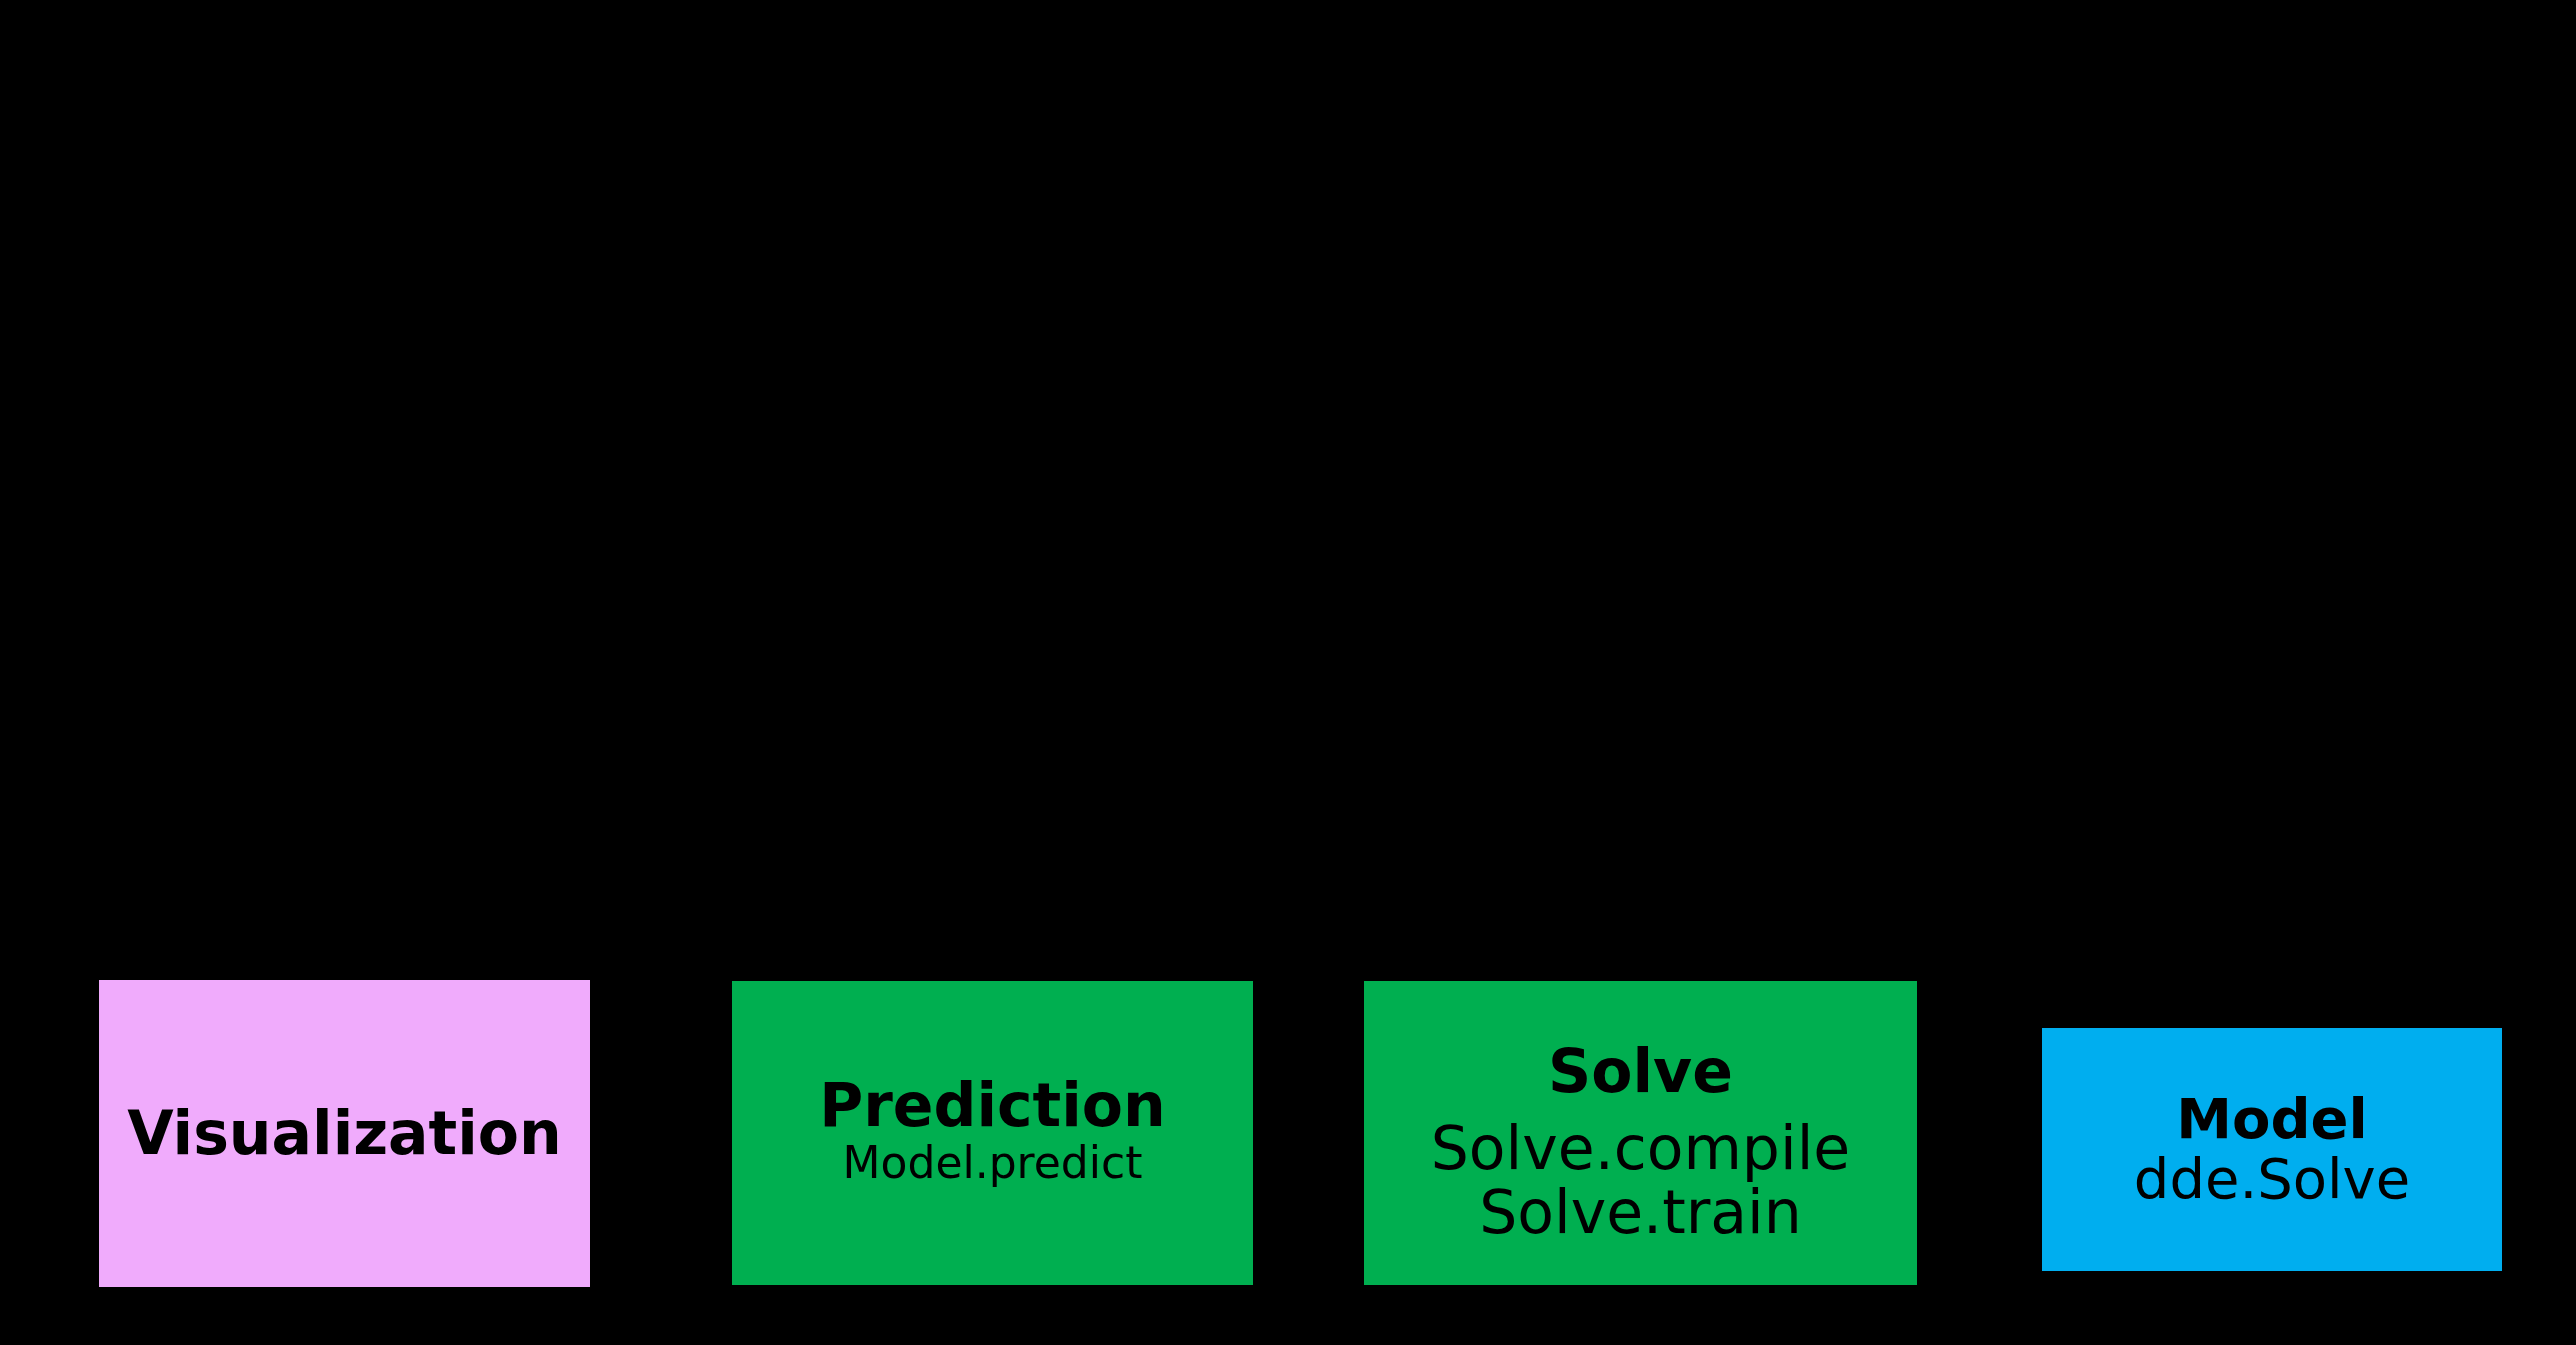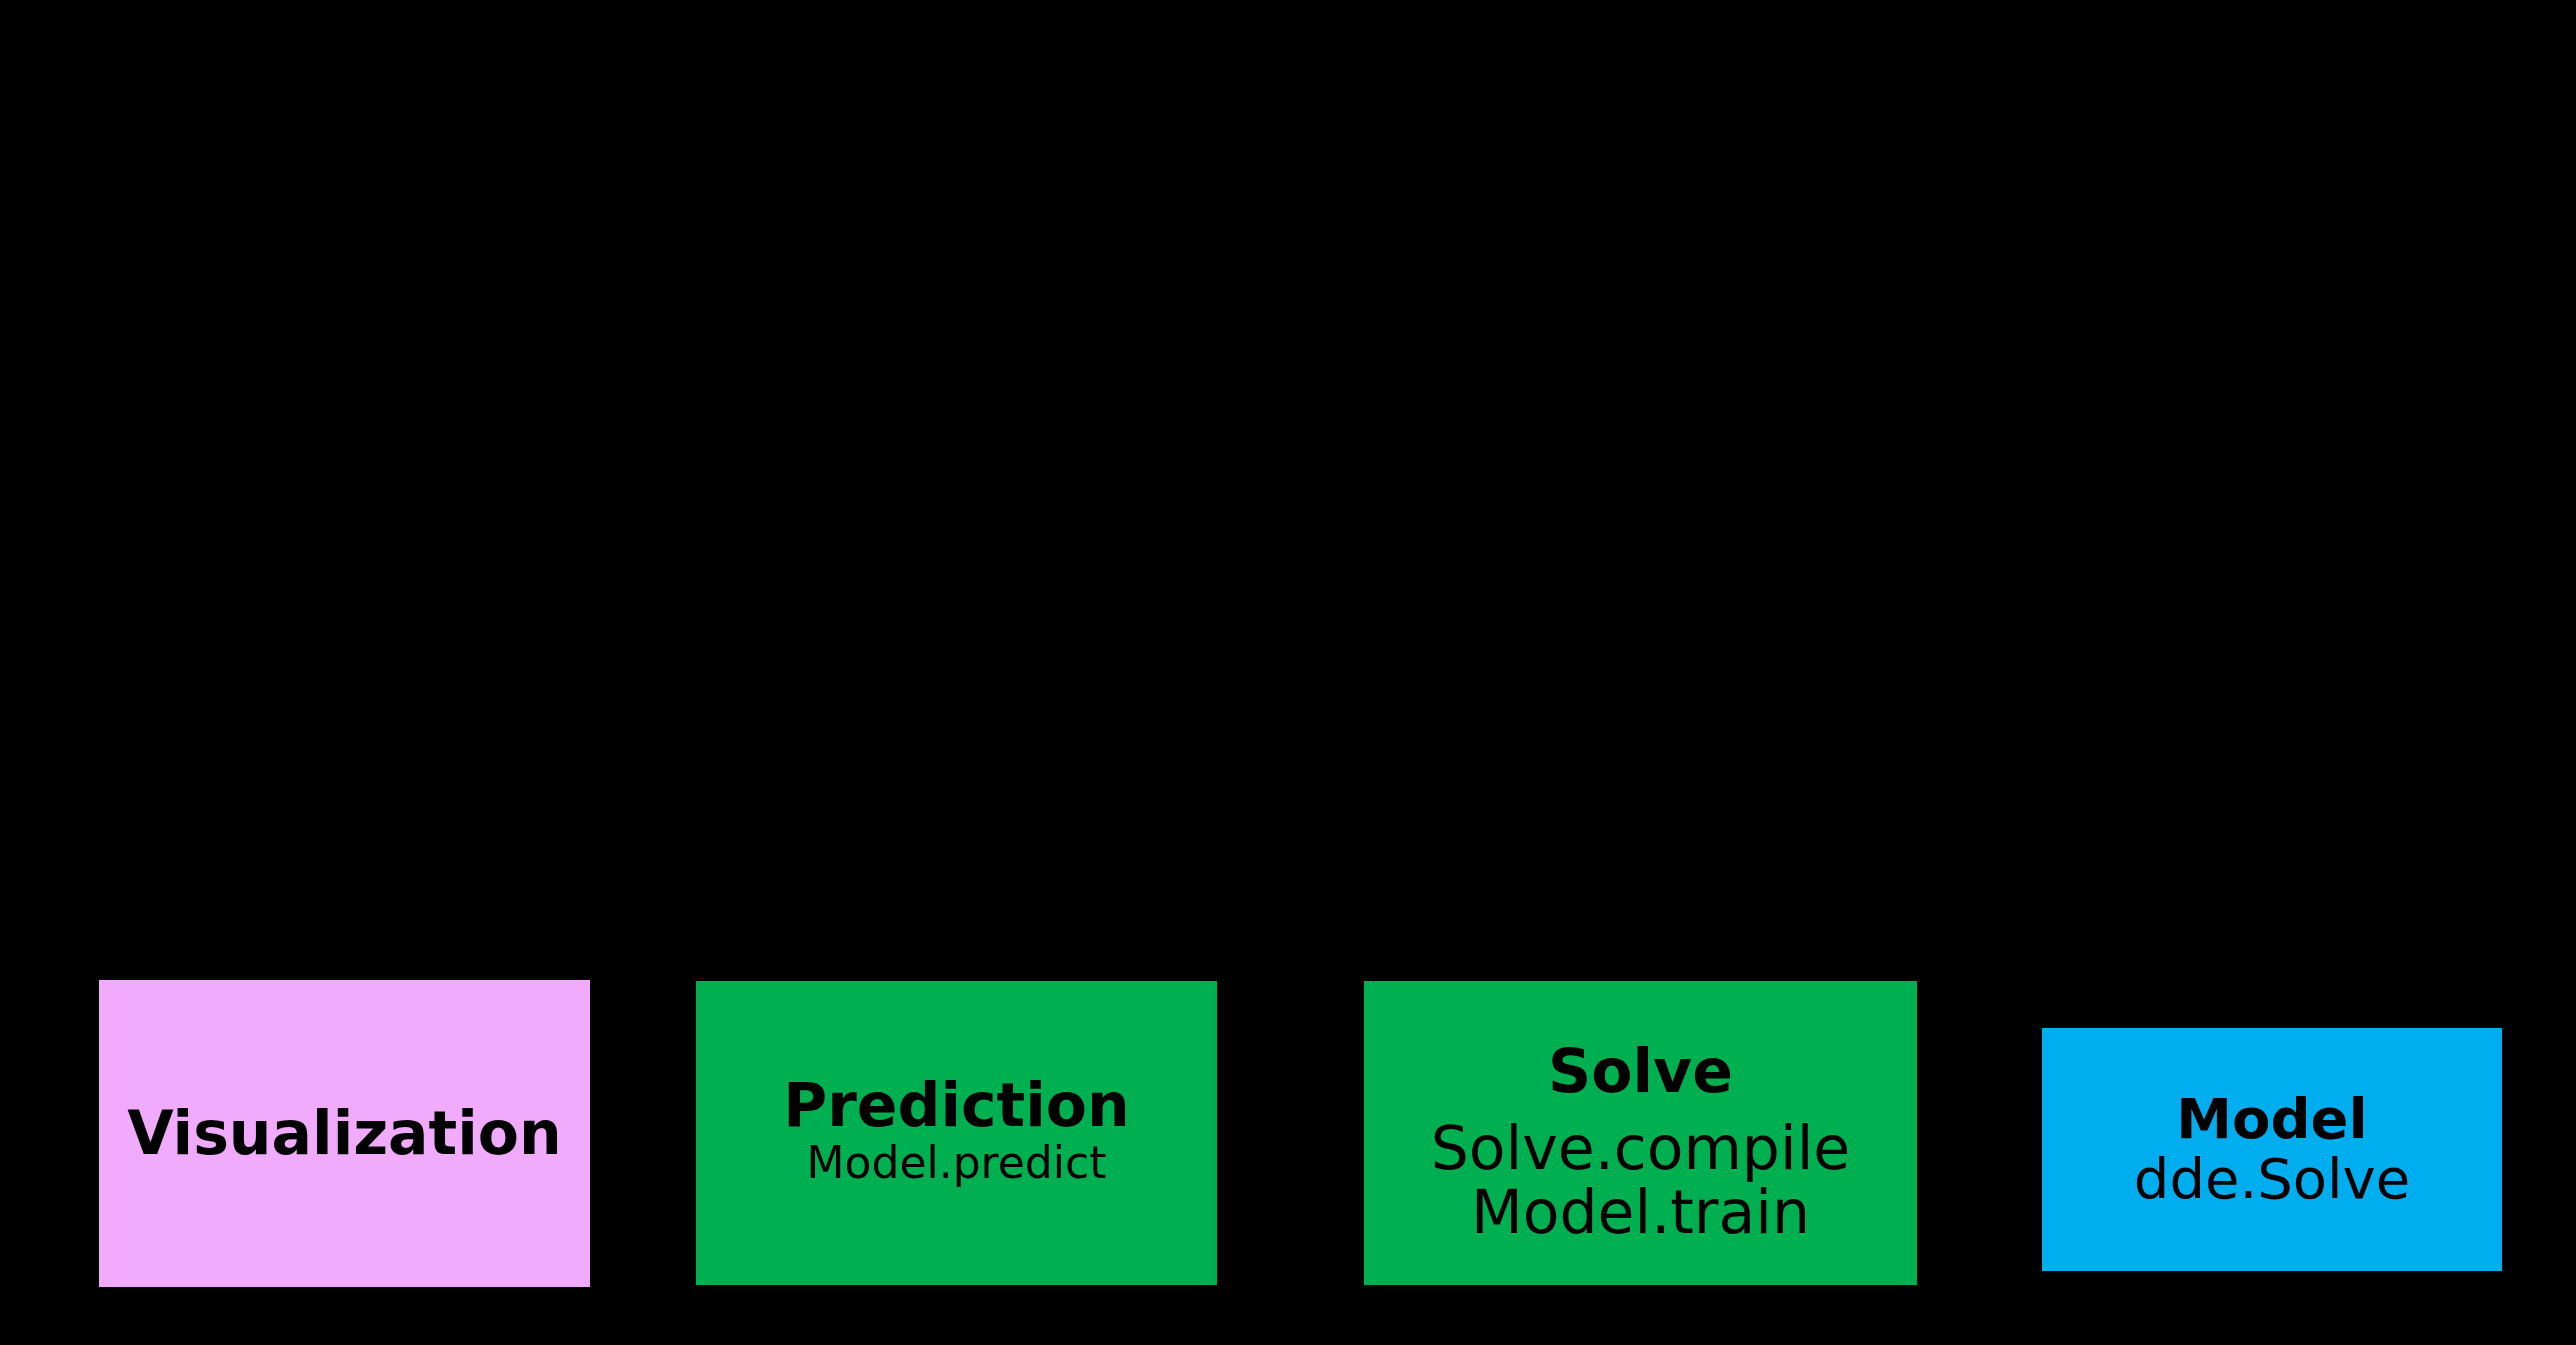--- a/index.html
+++ b/index.html
@@ -44,21 +44,21 @@
     left: 99px;
     top: 980px;
     width: 491px;
     height: 307px;
     background: #f0abfc;
   }
   #node-visualization .title { font-size: 60px; }
 
   
   #node-prediction {
-    left: 696px;
+    left: 732px;
     top: 981px;
     width: 521px;
     height: 304px;
     background: #00AF50;
     justify-content: center;
     padding-bottom: 5.6px;
   }
   #node-prediction .title { font-size: 60px; margin-bottom: 3.8px; }
   #node-prediction .api   { font-size: 44px; }
 
@@ -96,21 +96,21 @@
   </div>
 
   <div class="node" id="node-prediction">
     <span class="title">Prediction</span>
     <span class="api">Model.predict</span>
   </div>
 
   <div class="node" id="node-solve">
     <span class="title">Solve</span>
     <span class="api">Solve.compile</span>
-    <span class="api">Model.train</span>
+    <span class="api">Solve.train</span>
   </div>
 
   <div class="node" id="node-model">
     <span class="title">Model</span>
     <span class="api">dde.Solve</span>
   </div>
 
 </div>
 
 

